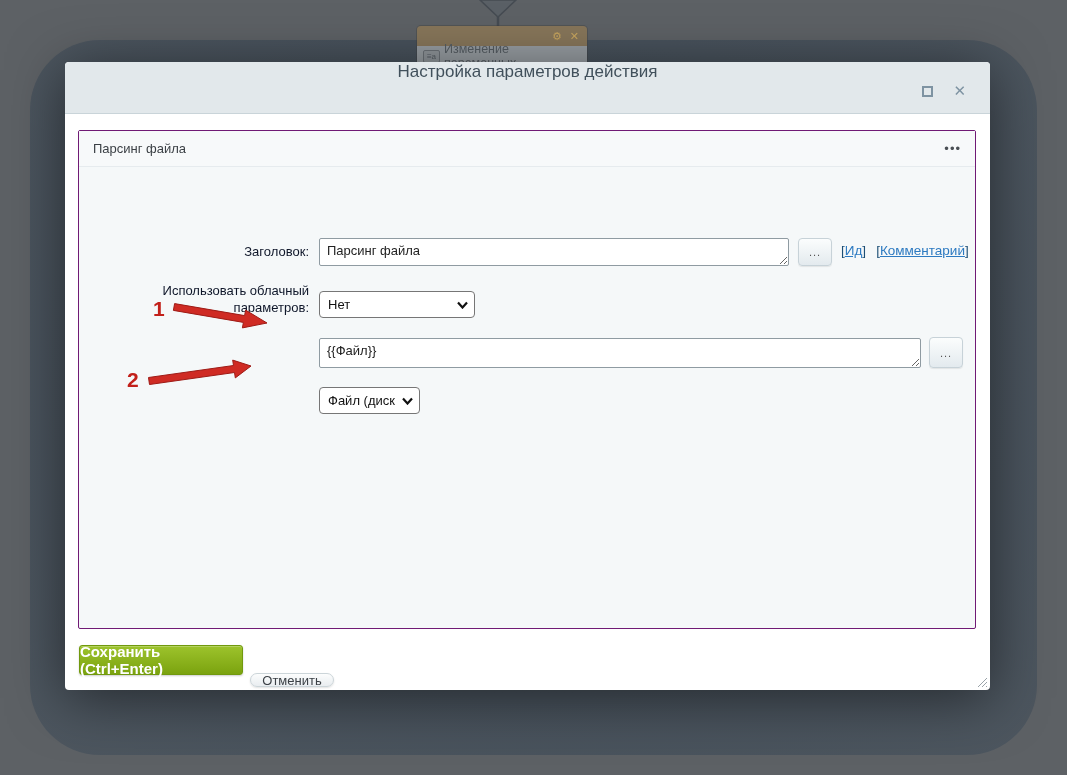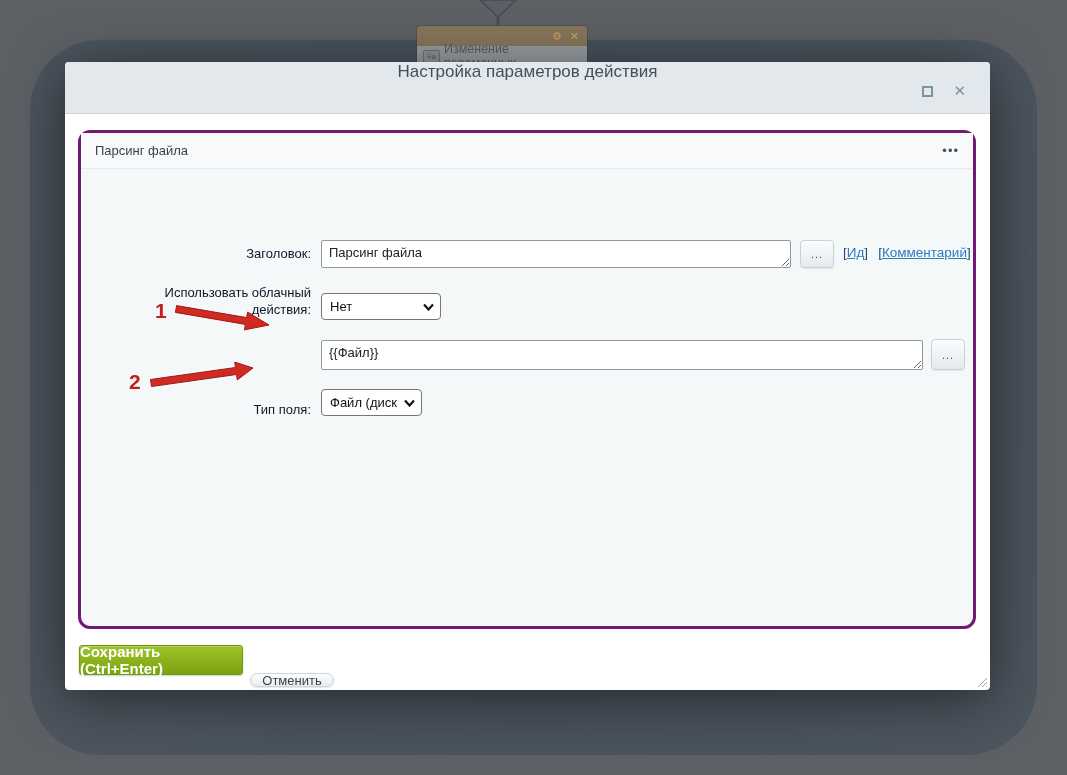--- a/index.html
+++ b/index.html
@@ -50,21 +50,21 @@
   .dialog-controls { margin-left:auto; display:flex; align-items:center; gap:20px; }
   .btn-max {
     width:11px; height:11px; border:2px solid #7e93a2; display:inline-block;
     cursor:pointer;
   }
   .btn-close { color:#7e93a2; font-size:15px; font-weight:bold; cursor:pointer; }
 
   
   .panel {
     position:absolute; left:13px; top:68px; width:898px; height:499px;
-    border:3px solid #701a75; background:#f5f8f9; border-radius:12px;
+    border:1px solid #701a75; background:#f5f8f9; border-radius:2px;
   }
   .panel-header {
     height:36px; background:#f7f9fa; border-bottom:1px solid #e6ebee;
     display:flex; align-items:center; padding:0 14px;
   }
   .panel-title { font-size:13px; color:#3a3f44; }
   .panel-menu { margin-left:auto; color:#4a4f54; font-size:13px; letter-spacing:1px;
     cursor:pointer; line-height:10px; }
 
   .panel-body { position:relative; height:461px; }
@@ -165,36 +165,35 @@
 
       <label class="f-label" style="left:0;width:230px;top:76px;">Заголовок:</label>
       <div class="ta-wrap" style="left:240px;top:71px;width:470px;height:28px;">
         <textarea class="f-input" spellcheck="false" style="">Парсинг файла</textarea>
       </div>
       <div class="btn-dots" style="left:719px;top:71px;width:34px;height:28px;">...</div>
       <div class="links" style="left:762px;top:76px;">
         <span class="bracket">[</span><a>Ид</a><span class="bracket">]</span><span class="gap"></span><span class="bracket">[</span><a>Комментарий</a><span class="bracket">]</span>
       </div>
 
-      <label class="f-label" style="left:70px;width:160px;top:115px;">Использовать облачный действия:</label>
-      <div class="sel-wrap" style="left:240px;top:124px;width:120px;height:27px;">
+      <label class="f-label" style="left:70px;width:160px;top:115px;">Использовать облачный параметров:</label>
+      <div class="sel-wrap" style="left:240px;top:124px;width:156px;height:27px;">
         <select class="f-select">
           <option>Нет</option>
         </select>
         <svg class="sel-chevron" width="11" height="8" viewBox="0 0 11 8">
           <polyline points="1,1.5 5.5,6.5 10,1.5" fill="none" stroke="#111" stroke-width="2.2"></polyline>
         </svg>
       </div>
 
       <div class="ta-wrap" style="left:240px;top:171px;width:602px;height:30px;">
         <textarea class="f-input" spellcheck="false" style="">{{Файл}}</textarea>
       </div>
       <div class="btn-dots" style="left:850px;top:170px;width:34px;height:31px;">...</div>
 
-      <label class="f-label" style="left:0;width:230px;top:232px;">Тип поля:</label>
       <div class="sel-wrap" style="left:240px;top:220px;width:101px;height:27px;">
         <select class="f-select">
           <option>Файл (диск)</option>
         </select>
         <svg class="sel-chevron" width="11" height="8" viewBox="0 0 11 8">
           <polyline points="1,1.5 5.5,6.5 10,1.5" fill="none" stroke="#111" stroke-width="2.2"></polyline>
         </svg>
       </div>
     </div>
 

